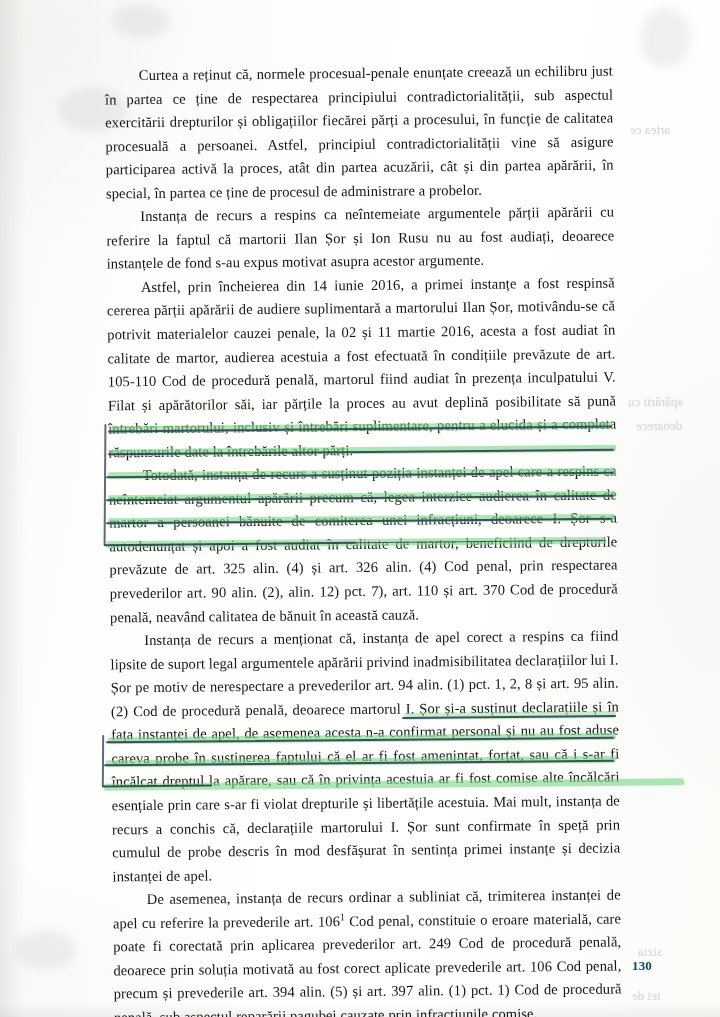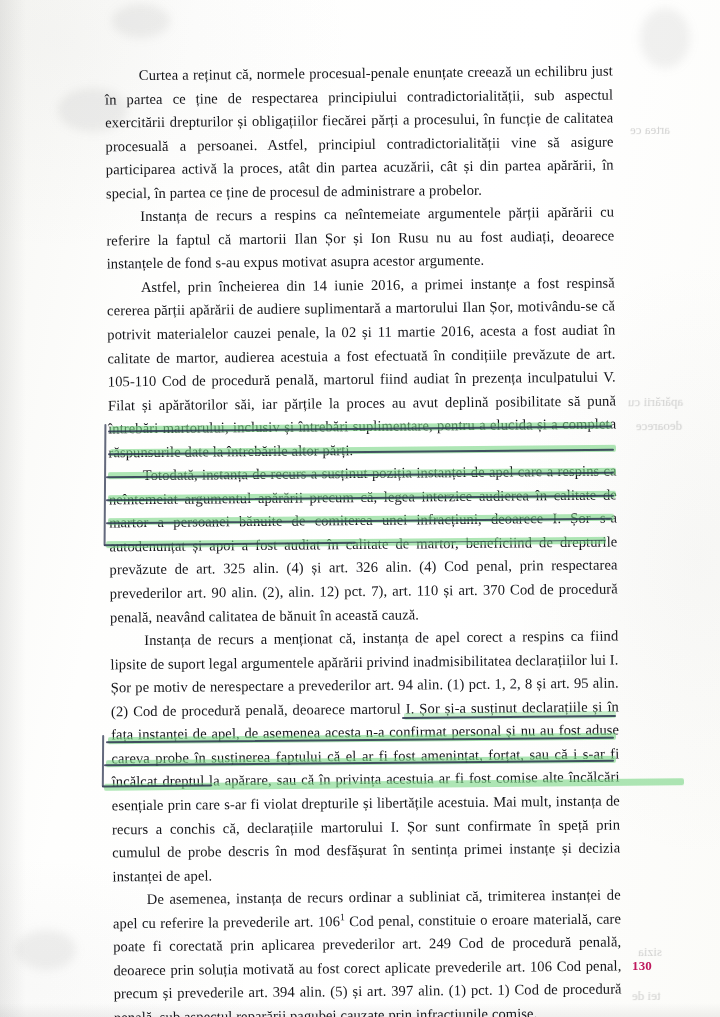--- a/index.html
+++ b/index.html
@@ -111,21 +111,21 @@
   }
 
   
   #page-number {
     position: absolute;
     right: 68px;
     top: 958px;
     font-family: "Liberation Serif", "DejaVu Serif", serif;
     font-size: 13px;
     font-weight: bold;
-    color: #be185d;
+    color: #0c4a6e;
     letter-spacing: 0.01em;
   }
 </style>
 </head>
 <body>
 
 <div id="page">
 
   <div id="paper-tone"></div>
   <div id="edge-left"></div>

